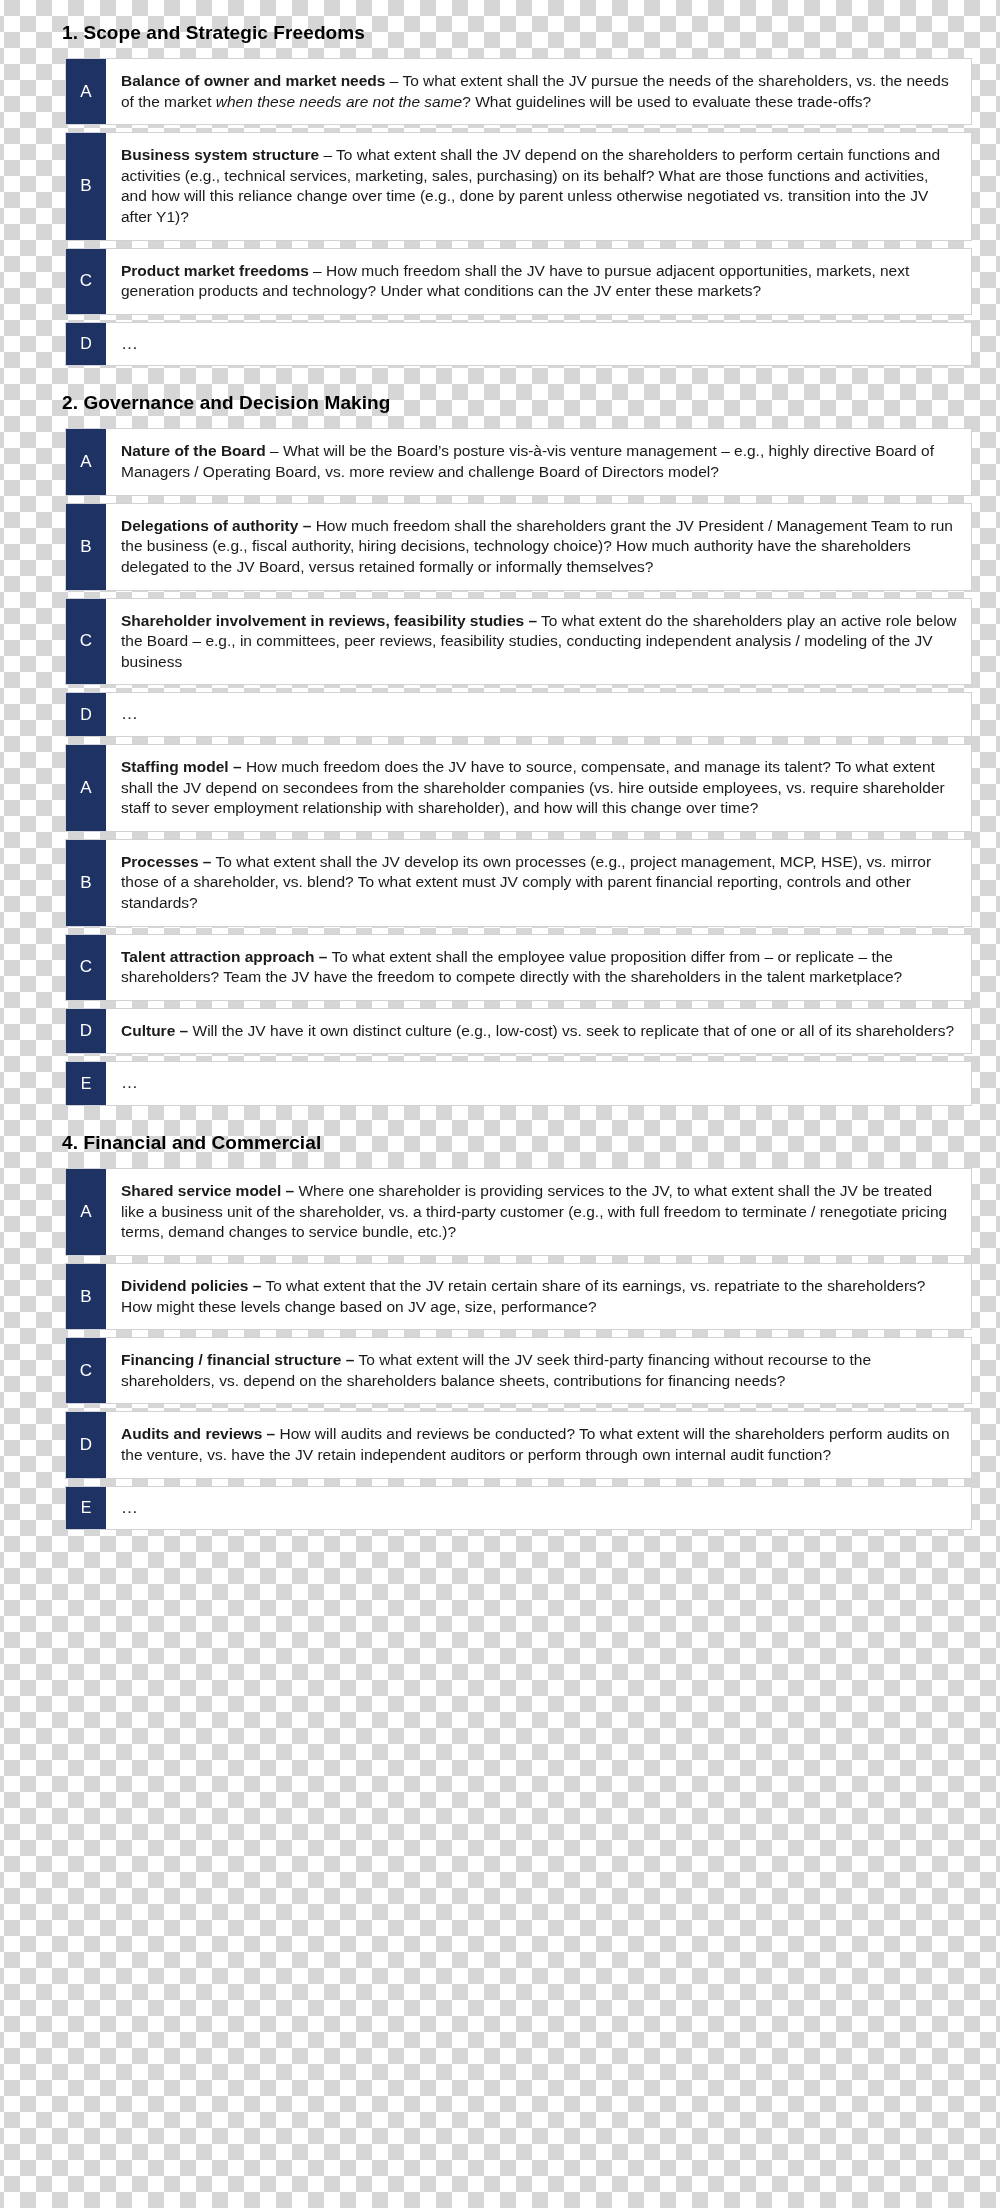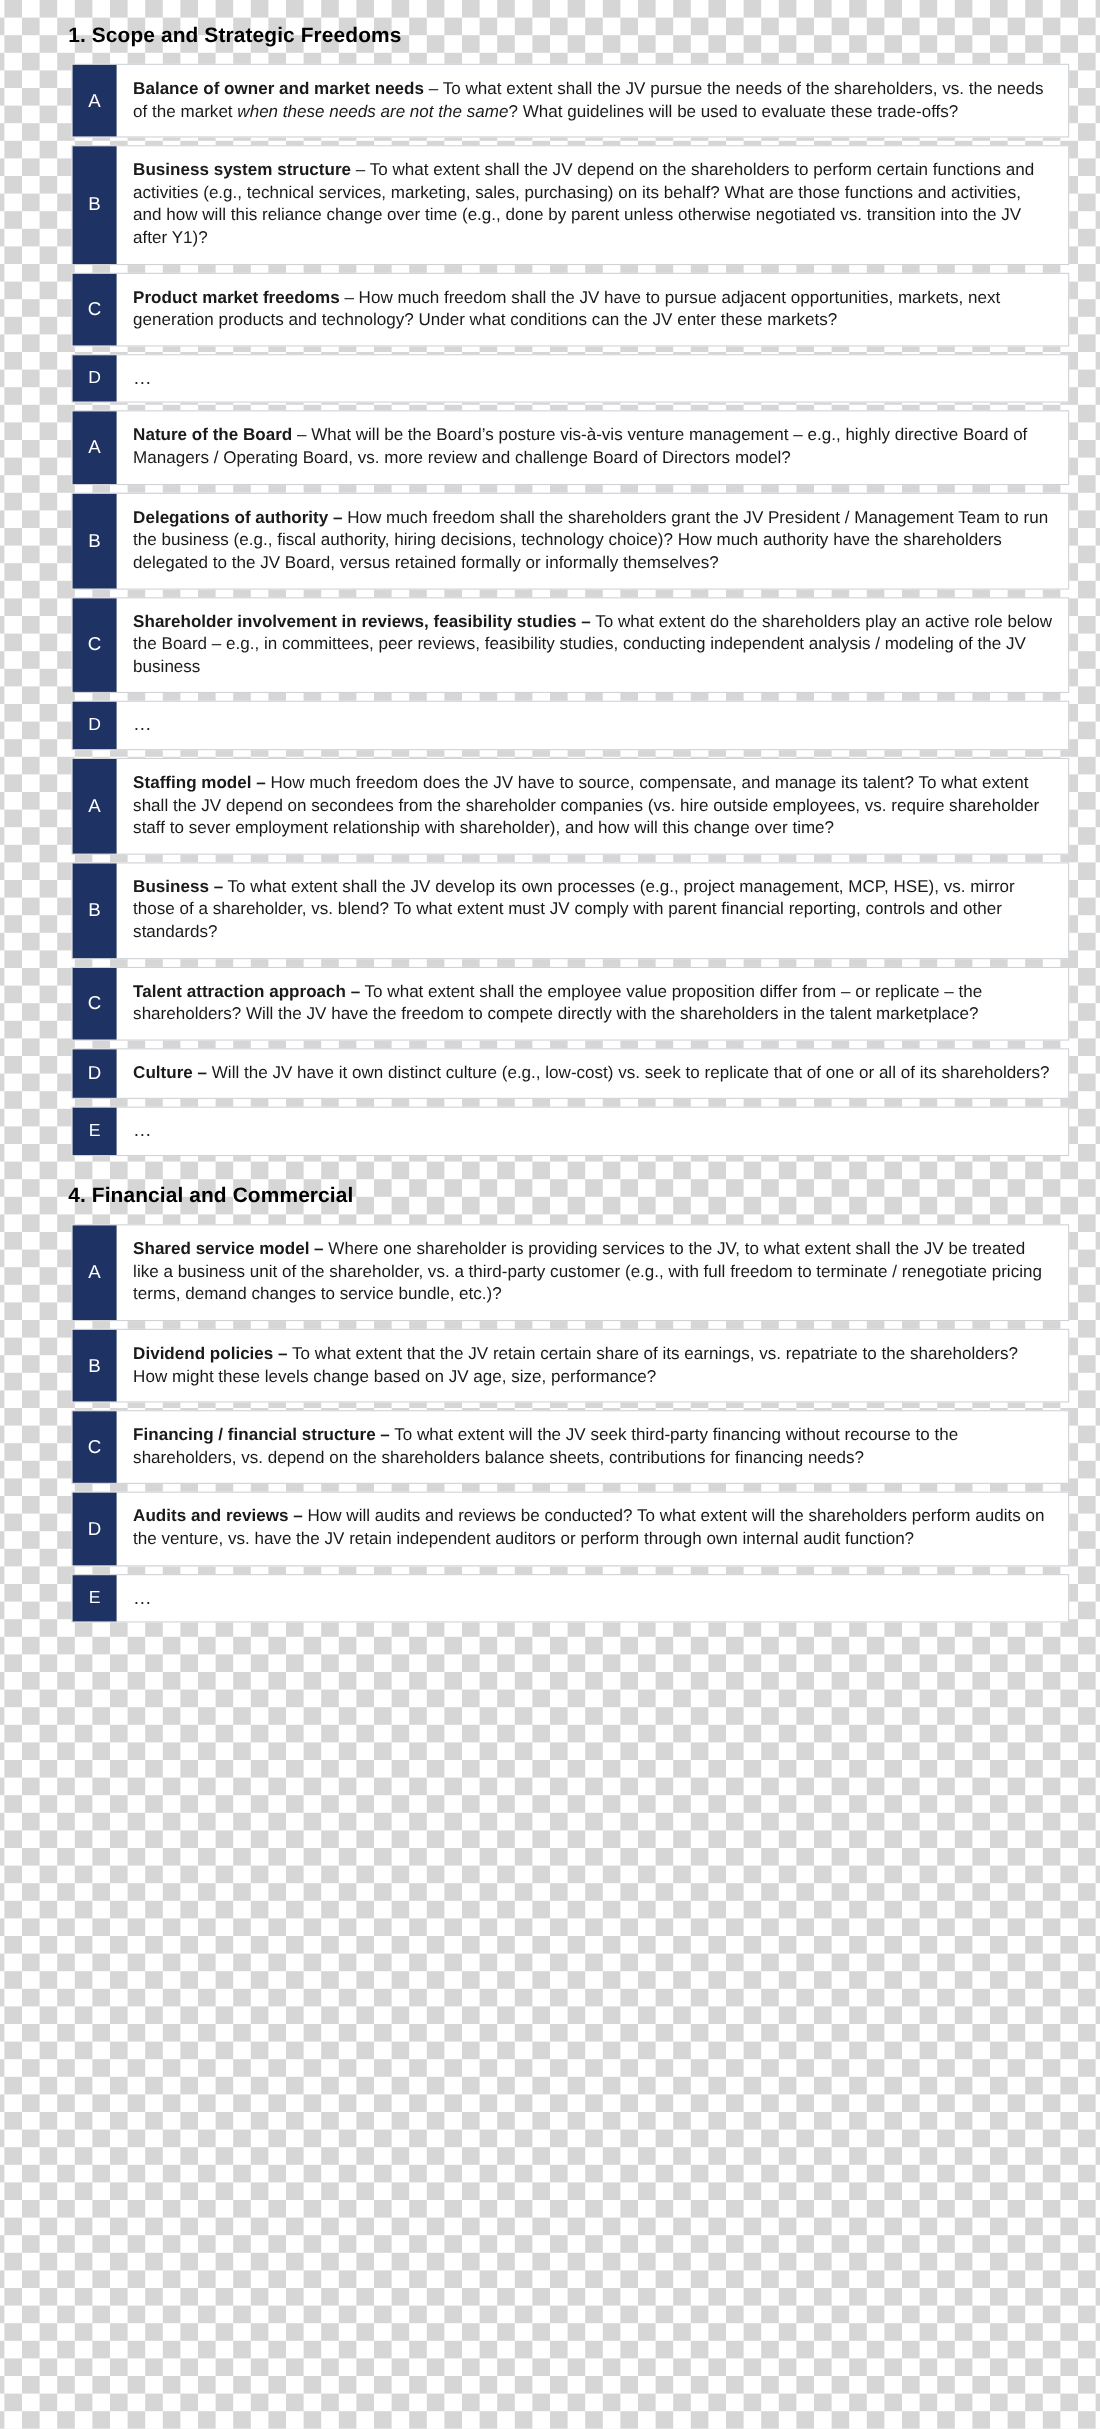--- a/index.html
+++ b/index.html
@@ -101,20 +101,21 @@
           <div class="row-letter">C</div>
           <div class="row-body"><span class="lead">Product market freedoms</span><span> – </span><span>How much freedom shall the JV have to pursue adjacent opportunities, markets, next generation products and technology? Under what conditions can the JV enter these markets?</span></div>
         </div>
         <div class="row ellipsis">
           <div class="row-letter">D</div>
           <div class="row-body"><span>…</span></div>
         </div>
       </div>
     </div>
     <div class="section">
+      <div class="section-title">2. Governance and Decision Making</div>
       <div class="rows">
         <div class="row">
           <div class="row-letter">A</div>
           <div class="row-body"><span class="lead">Nature of the Board</span><span> – </span><span>What will be the Board’s posture vis-à-vis venture management – e.g., highly directive Board of Managers / Operating Board, vs. more review and challenge Board of Directors model?</span></div>
         </div>
         <div class="row">
           <div class="row-letter">B</div>
           <div class="row-body"><span class="lead">Delegations of authority –</span><span> </span><span>How much freedom shall the shareholders grant the JV President / Management Team to run the business (e.g., fiscal authority, hiring decisions, technology choice)? How much authority have the shareholders delegated to the JV Board, versus retained formally or informally themselves?</span></div>
         </div>
         <div class="row">
@@ -128,25 +129,25 @@
       </div>
     </div>
     <div class="section">
       <div class="rows">
         <div class="row">
           <div class="row-letter">A</div>
           <div class="row-body"><span class="lead">Staffing model –</span><span> </span><span>How much freedom does the JV have to source, compensate, and manage its talent? To what extent shall the JV depend on secondees from the shareholder companies (vs. hire outside employees, vs. require shareholder staff to sever employment relationship with shareholder), and how will this change over time?</span></div>
         </div>
         <div class="row">
           <div class="row-letter">B</div>
-          <div class="row-body"><span class="lead">Business –</span><span> </span><span>To what extent shall the JV develop its own processes (e.g., project management, MCP, HSE), vs. mirror those of a shareholder, vs. blend? To what extent must JV comply with parent financial reporting, controls and other standards?</span></div>
+          <div class="row-body"><span class="lead">Processes –</span><span> </span><span>To what extent shall the JV develop its own processes (e.g., project management, MCP, HSE), vs. mirror those of a shareholder, vs. blend? To what extent must JV comply with parent financial reporting, controls and other standards?</span></div>
         </div>
         <div class="row">
           <div class="row-letter">C</div>
-          <div class="row-body"><span class="lead">Talent attraction approach –</span><span> </span><span>To what extent shall the employee value proposition differ from – or replicate – the shareholders? Will the JV have the freedom to compete directly with the shareholders in the talent marketplace?</span></div>
+          <div class="row-body"><span class="lead">Talent attraction approach –</span><span> </span><span>To what extent shall the employee value proposition differ from – or replicate – the shareholders? Team the JV have the freedom to compete directly with the shareholders in the talent marketplace?</span></div>
         </div>
         <div class="row">
           <div class="row-letter">D</div>
           <div class="row-body"><span class="lead">Culture –</span><span> </span><span>Will the JV have it own distinct culture (e.g., low-cost) vs. seek to replicate that of one or all of its shareholders?</span></div>
         </div>
         <div class="row ellipsis">
           <div class="row-letter">E</div>
           <div class="row-body"><span>…</span></div>
         </div>
       </div>

